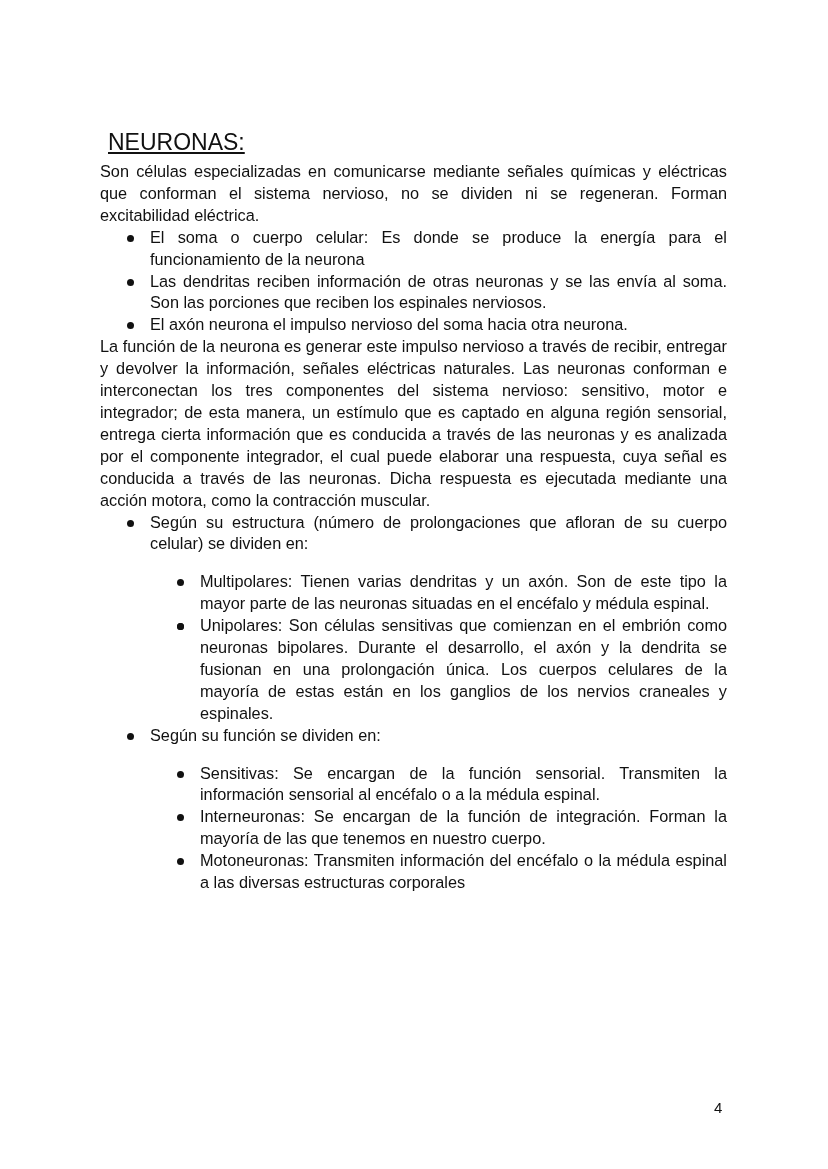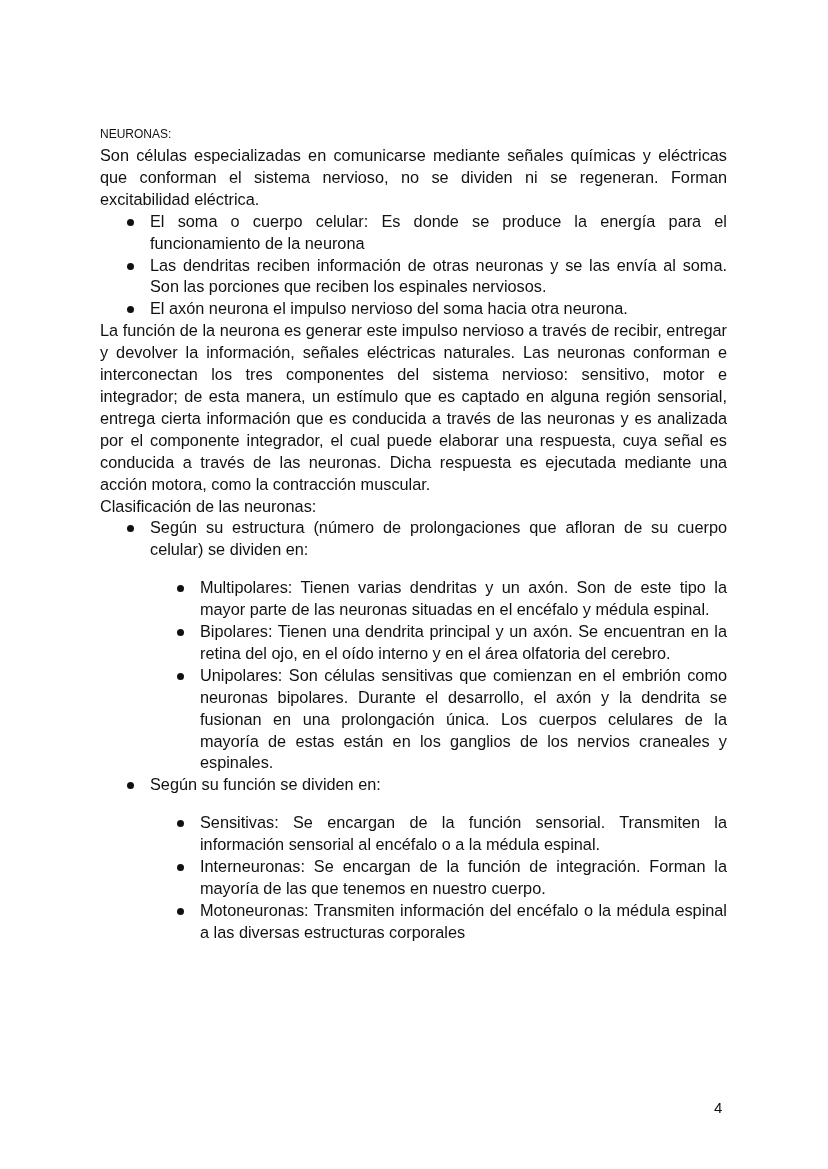--- a/index.html
+++ b/index.html
@@ -2,21 +2,21 @@
 <html><head>
   <meta charset="utf-8">
   <style>
     html, body { margin: 0; padding: 0; background: #ffffff; }
     body { width: 828px; height: 1169px; position: relative; overflow: hidden; }
     .page {
       position: absolute; left: 100px; top: 123px; width: 627px;
       font-family: "Liberation Sans", sans-serif; font-size: 16.3px; line-height: 21.9px;
       color: #111111;
     }
-    .title { font-size: 12px; line-height: 22px; margin: 0; }
+    .title { font-size: 23px; line-height: 22px; margin: 8px; text-decoration: underline; }
     p { margin: 0; text-align: justify; text-align-last: left; }
     ul { margin: 0; padding: 0; list-style: none; }
     ul.l1 > li { position: relative; padding-left: 50px; text-align: justify; }
     ul.l2 > li { position: relative; padding-left: 50px; text-align: justify; }
     ul.l2 { margin-left: -0px; margin-top: 16px; }
     li .bullet {
       position: absolute; left: 27px; top: 8px; width: 7px; height: 7px; border-radius: 50%;
       background: #111111;
     }
     .l1-text { display: block; }
@@ -30,28 +30,27 @@
 
 <div class="page">
   <div class="title">NEURONAS:</div>
   <p>Son células especializadas en comunicarse mediante señales químicas y eléctricas que conforman el sistema nervioso, no se dividen ni se regeneran. Forman excitabilidad eléctrica.</p>
   <ul class="l1">
     <li><span class="bullet"></span><span>El soma o cuerpo celular: Es donde se produce la energía para el funcionamiento de la neurona</span></li>
     <li><span class="bullet"></span><span>Las dendritas reciben información de otras neuronas y se las envía al soma. Son las porciones que reciben los espinales nerviosos.</span></li>
     <li><span class="bullet"></span><span>El axón neurona el impulso nervioso del soma hacia otra neurona.</span></li>
   </ul>
   <p>La función de la neurona es generar este impulso nervioso a través de recibir, entregar y devolver la información, señales eléctricas naturales. Las neuronas conforman e interconectan los tres componentes del sistema nervioso: sensitivo, motor e integrador; de esta manera, un estímulo que es captado en alguna región sensorial, entrega cierta información que es conducida a través de las neuronas y es analizada por el componente integrador, el cual puede elaborar una respuesta, cuya señal es conducida a través de las neuronas. Dicha respuesta es ejecutada mediante una acción motora, como la contracción muscular.</p>
-  <p>Clasificación de las neuronas:</p>
   <ul class="l1">
     <li>
       <span class="bullet"></span>
       <span class="l1-text">Según su estructura (número de prolongaciones que afloran de su cuerpo celular) se dividen en:</span>
       <ul class="l2">
         <li><span class="bullet"></span><span>Multipolares: Tienen varias dendritas y un axón. Son de este tipo la mayor parte de las neuronas situadas en el encéfalo y médula espinal.</span></li>
-        <li><span class="bullet"></span><span>Bipolares: Tienen una dendrita principal y un axón. Se encuentran en la retina del ojo, en el oído interno y en el área olfatoria del cerebro.</span></li>
+        <li><span class="bullet"></span></li>
         <li><span class="bullet"></span><span>Unipolares: Son células sensitivas que comienzan en el embrión como neuronas bipolares. Durante el desarrollo, el axón y la dendrita se fusionan en una prolongación única. Los cuerpos celulares de la mayoría de estas están en los ganglios de los nervios craneales y espinales.</span></li>
       </ul>
     </li>
     <li>
       <span class="bullet"></span>
       <span class="l1-text">Según su función se dividen en:</span>
       <ul class="l2">
         <li><span class="bullet"></span><span>Sensitivas: Se encargan de la función sensorial. Transmiten la información sensorial al encéfalo o a la médula espinal.</span></li>
         <li><span class="bullet"></span><span>Interneuronas: Se encargan de la función de integración. Forman la mayoría de las que tenemos en nuestro cuerpo.</span></li>
         <li><span class="bullet"></span><span>Motoneuronas: Transmiten información del encéfalo o la médula espinal a las diversas estructuras corporales</span></li>

